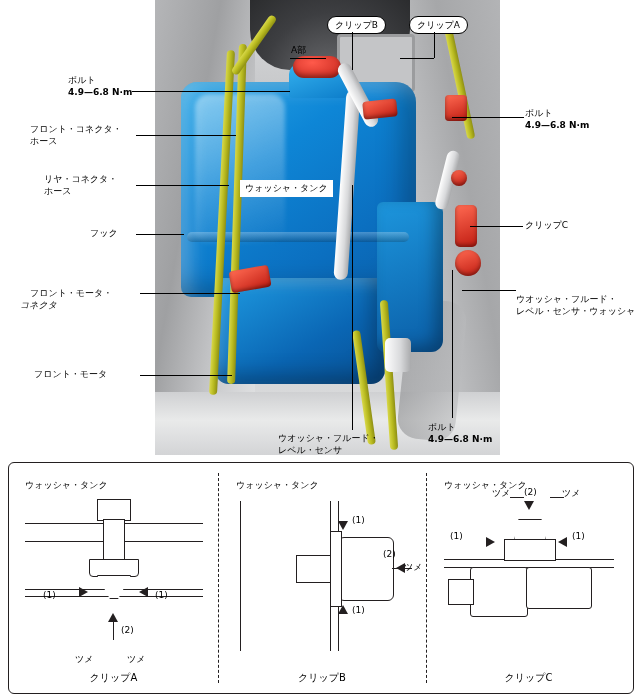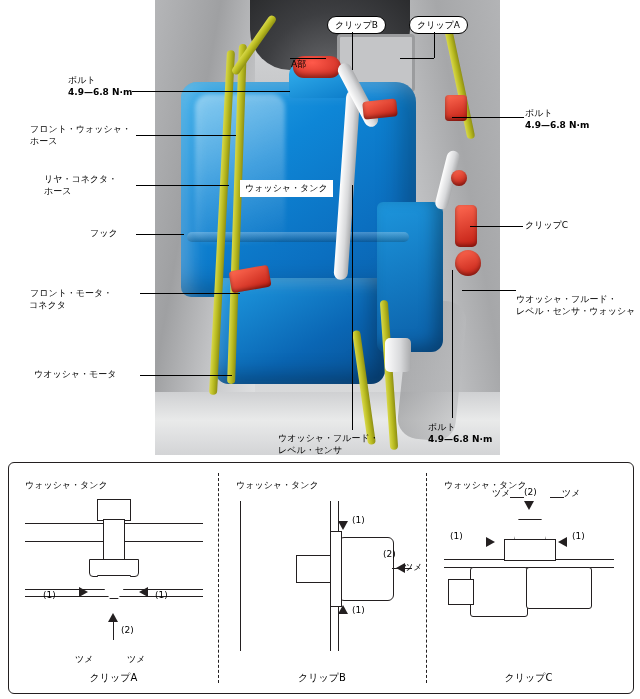--- a/index.html
+++ b/index.html
@@ -173,43 +173,43 @@
   </div>
 
   <div class="whitebox" style="left:240px;top:180px;">ウォッシャ・タンク</div>
 
   <div class="box" style="left:327px;top:16px;">クリップB</div>
   <div class="box" style="left:409px;top:16px;">クリップA</div>
   <div class="ln v" style="left:352px;top:32px;height:38px;"></div>
   <div class="ln v" style="left:434px;top:32px;height:26px;"></div>
   <div class="ln h" style="left:400px;top:58px;width:34px;"></div>
 
-  <div class="lbl" style="left:291px;top:58px;">A部</div>
+  <div class="lbl" style="left:291px;top:44px;">A部</div>
   <div class="ln h" style="left:290px;top:58px;width:36px;"></div>
 
   <div class="lbl" style="left:68px;top:74px;">ボルト</div>
   <div class="lbl b" style="left:68px;top:86px;">4.9—6.8 N·m</div>
   <div class="ln h" style="left:132px;top:91px;width:158px;"></div>
 
-  <div class="lbl" style="left:30px;top:123px;">フロント・ウォッシャ・</div>
+  <div class="lbl" style="left:30px;top:123px;">フロント・コネクタ・</div>
   <div class="lbl" style="left:30px;top:135px;">ホース</div>
   <div class="ln h" style="left:136px;top:135px;width:100px;"></div>
 
   <div class="lbl" style="left:44px;top:173px;">リヤ・コネクタ・</div>
   <div class="lbl" style="left:44px;top:185px;">ホース</div>
   <div class="ln h" style="left:136px;top:185px;width:93px;"></div>
 
   <div class="lbl" style="left:90px;top:227px;text-align:right;">フック</div>
   <div class="ln h" style="left:136px;top:234px;width:48px;"></div>
 
   <div class="lbl" style="left:30px;top:287px;">フロント・モータ・</div>
-  <div class="lbl" style="left:29px;top:299px;">コネクタ</div>
+  <div class="lbl" style="left:20px;top:299px;font-style:italic;">コネクタ</div>
   <div class="ln h" style="left:140px;top:293px;width:100px;"></div>
 
-  <div class="lbl" style="left:34px;top:368px;">ウオッシャ・モータ</div>
+  <div class="lbl" style="left:34px;top:368px;">フロント・モータ</div>
   <div class="ln h" style="left:140px;top:375px;width:92px;"></div>
 
   <div class="lbl" style="left:525px;top:107px;">ボルト</div>
   <div class="lbl b" style="left:525px;top:119px;">4.9—6.8 N·m</div>
   <div class="ln h" style="left:452px;top:117px;width:72px;"></div>
 
   <div class="lbl" style="left:525px;top:219px;">クリップC</div>
   <div class="lbl" style="left:525px;top:219px;color:transparent;"></div>
   <div class="ln h" style="left:470px;top:226px;width:53px;"></div>
 

